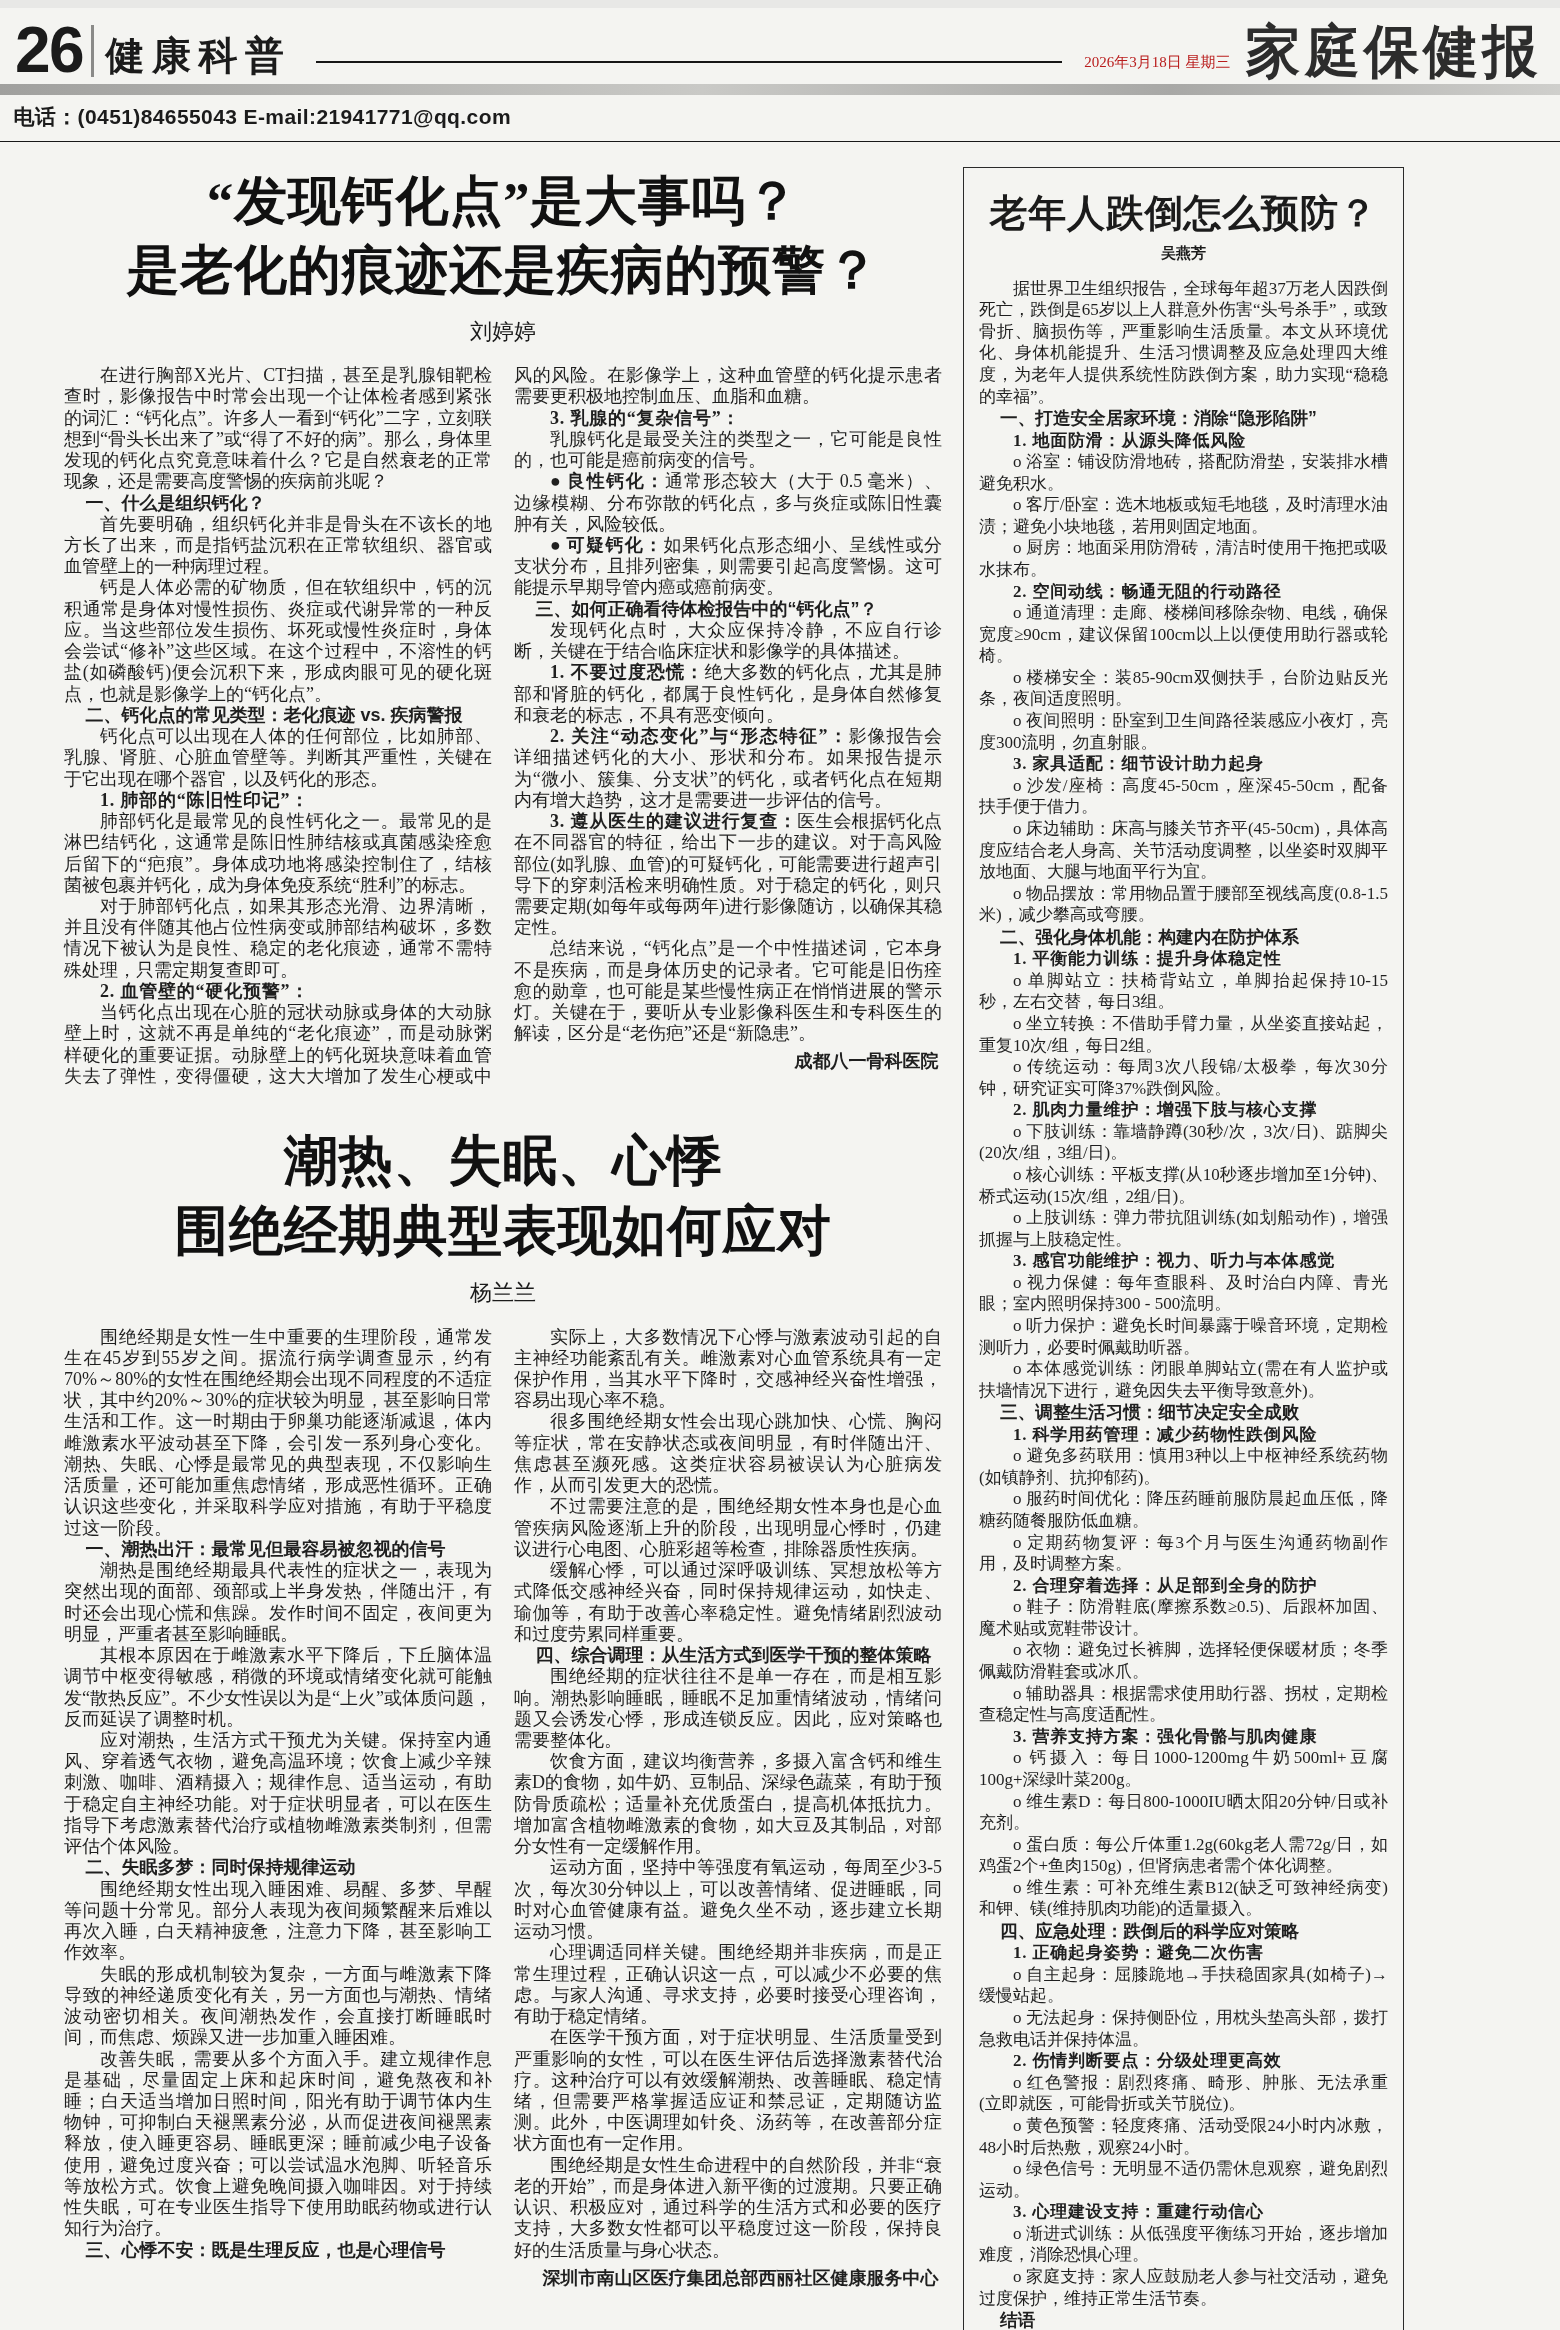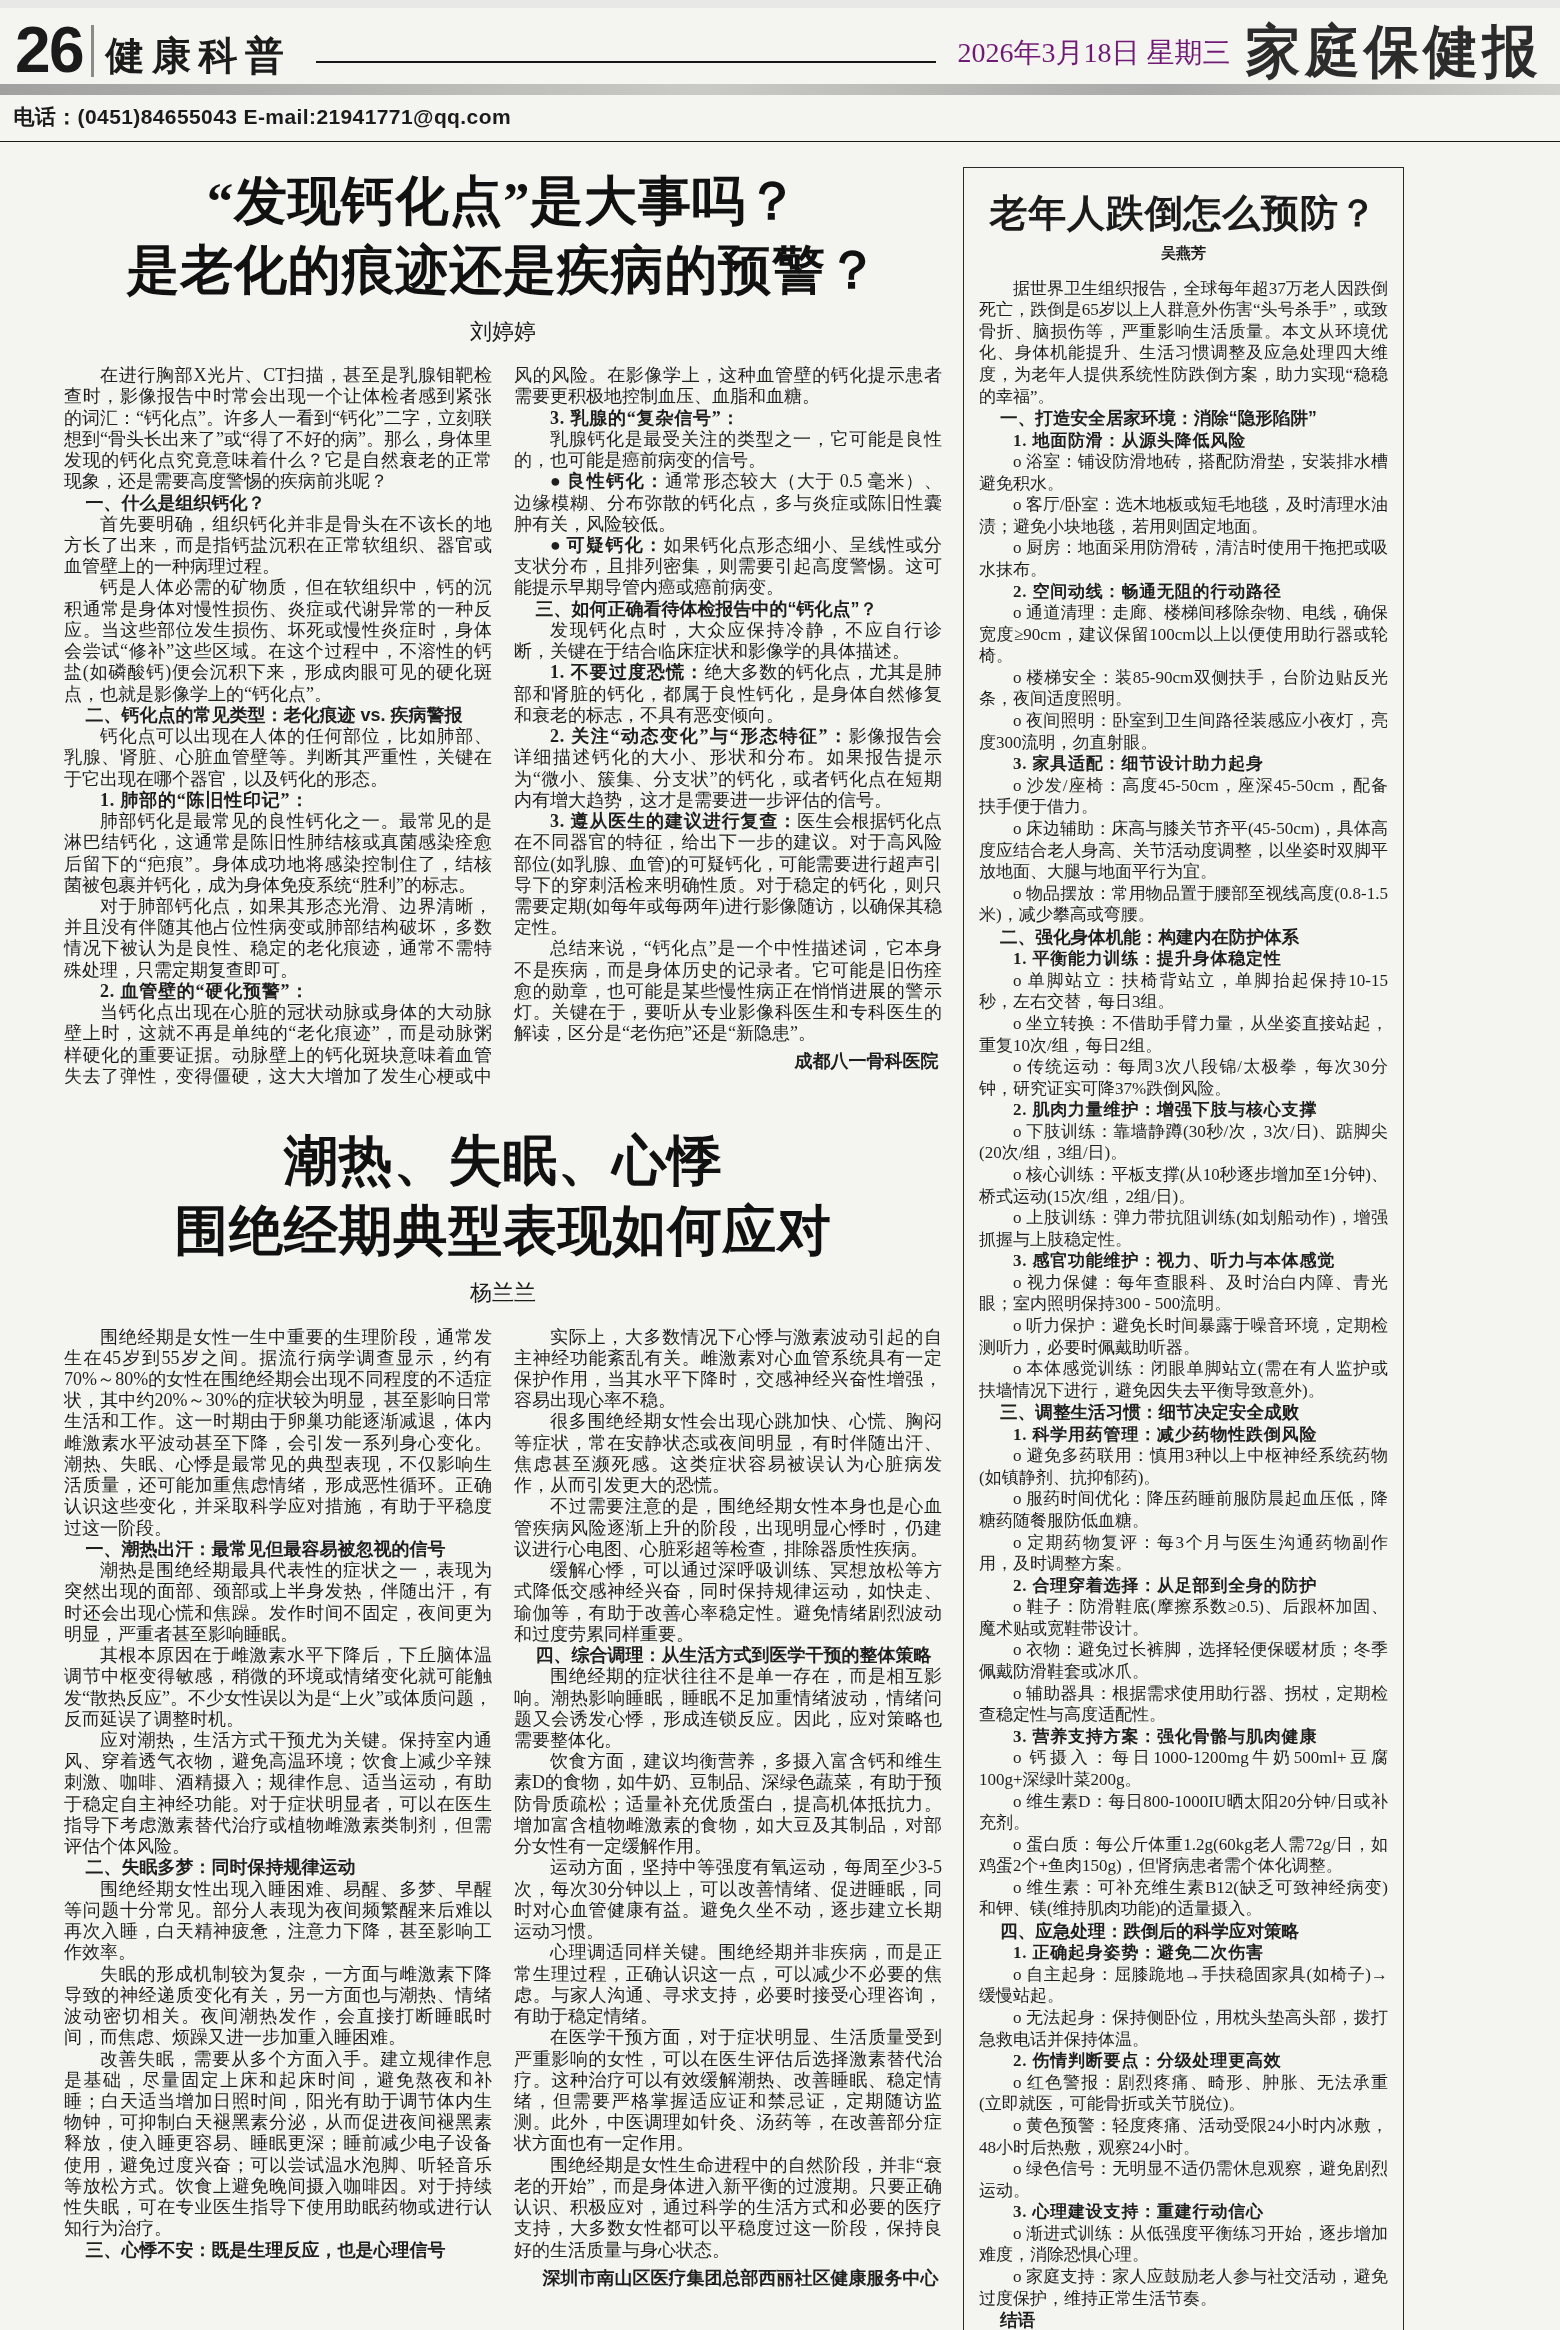--- a/index.html
+++ b/index.html
@@ -4,21 +4,21 @@
 <style>
   html,body{margin:0;padding:0;}
   body{background:#e8e8e6;font-family:"Liberation Serif","DejaVu Serif",serif;}
   .page{width:1560px;min-height:2330px;background:#f4f4f1;color:#1b1b1b;margin:8px auto;position:relative;box-sizing:border-box;}
   
   .hdr{display:flex;align-items:flex-end;padding:11.7px 18.4px 3.4px 15px;}
   .pagenum{font-family:"Liberation Sans",sans-serif;font-weight:800;font-size:64px;line-height:.95;letter-spacing:-1.7px;}
   .vbar{width:2.5px;height:52px;background:#8a8a88;margin:0 11.7px 3.4px 8.4px;}
   .section-title{font-weight:700;font-size:39px;letter-spacing:7.5px;line-height:1;padding-bottom:5px;white-space:nowrap;}
   .hline{flex:1;border-bottom:2.5px solid #161616;margin:0 22px 17px 25px;min-width:67px;}
-  .dateline{font-size:28px;white-space:nowrap;padding:0 15px 8.4px 0;color:#701a75;}
+  .dateline{font-size:15px;white-space:nowrap;padding:0 15px 8.4px 0;color:#b91c1c;}
   .masthead{font-weight:900;font-size:55px;line-height:1;letter-spacing:4.2px;white-space:nowrap;color:#2c2c2c;transform:scaleY(1.04);transform-origin:bottom;}
   .grayband{height:11px;background:linear-gradient(90deg,#a0a09e,#c9c9c6 45%,#a8a8a6 75%,#cfcfcc);}
   .contact{font-family:"Liberation Sans",sans-serif;font-weight:700;font-size:21px;padding:8.4px 0 10px 13.4px;border-bottom:1.7px solid #181818;letter-spacing:0.4px;}
   
   .content{display:flex;align-items:flex-start;gap:21px;padding:25px 55px 34px 64px;box-sizing:border-box;}
   .leftcol{width:878px;flex:0 0 auto;}
   .art-title{font-weight:900;font-size:53px;line-height:1.3;text-align:center;letter-spacing:0.8px;color:#111;}
   .author{text-align:center;font-size:22px;margin:11.7px 0 18.4px;}
   .body{font-size:18px;line-height:1.18;text-align:justify;color:#1f1f1f;}
   .cols2{column-count:2;column-gap:22px;}

